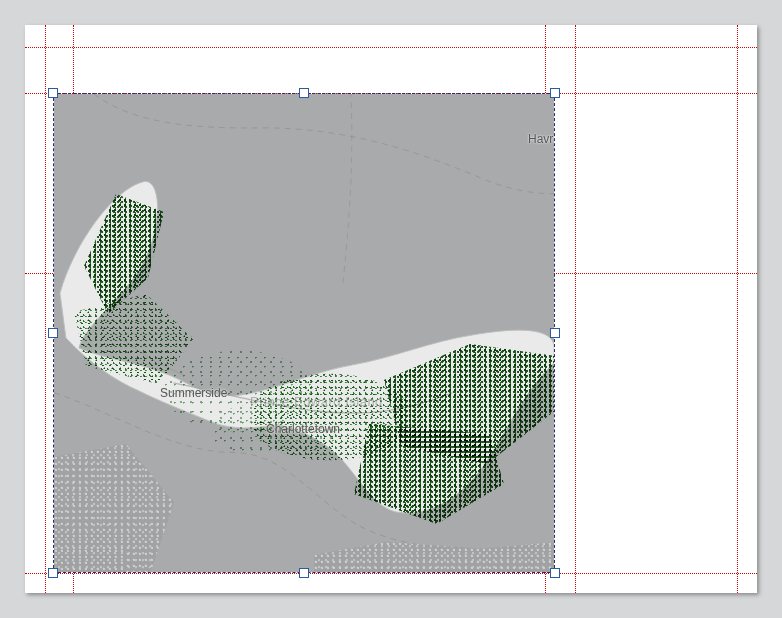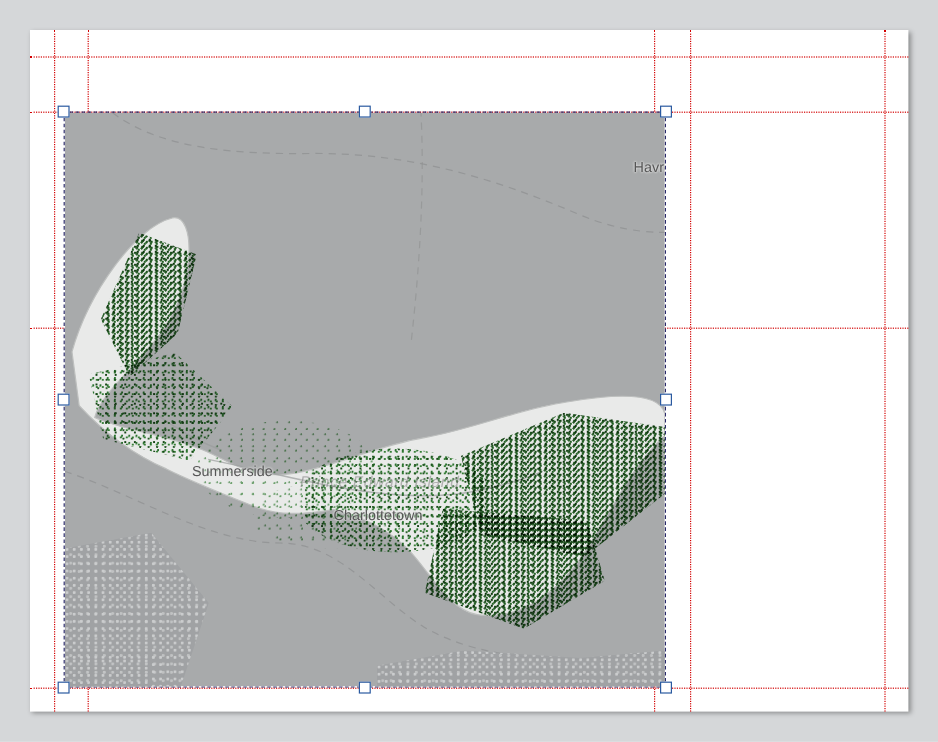--- a/index.html
+++ b/index.html
@@ -84,21 +84,20 @@
 
   .map-label {
     position: absolute;
     font-size: 12px;
     color: #555;
     text-shadow: 0 0 2px #e8e8e8, 0 0 2px #e8e8e8;
     white-space: nowrap;
   }
   .map-label.region {
     color: #828282;
-    font-style: italic;
     font-size: 13px;
     letter-spacing: 0.5px;
     opacity: 0.55;
   }
 
   
   .handle {
     position: absolute;
     width: 10px;
     height: 10px;
@@ -171,21 +170,21 @@
 
     <div class="speckle dense" style="left:30px; top:100px; width:80px; height:120px; clip-path: polygon(40% 0, 100% 15%, 80% 70%, 30% 100%, 0 60%);"></div>
     <div class="speckle" style="left:20px; top:200px; width:120px; height:90px; clip-path: polygon(0 20%, 60% 0, 100% 50%, 70% 100%, 10% 80%);"></div>
     <div class="speckle light" style="left:110px; top:252px; width:150px; height:90px; clip-path: ellipse(50% 45% at 50% 50%);"></div>
     <div class="speckle" style="left:200px; top:278px; width:150px; height:90px; clip-path: ellipse(55% 48% at 50% 50%);"></div>
     <div class="speckle dense" style="left:330px; top:250px; width:172px; height:120px; clip-path: polygon(0 30%, 50% 0, 100% 10%, 100% 55%, 60% 100%, 10% 85%);"></div>
     <div class="speckle dense" style="left:300px; top:330px; width:150px; height:100px; clip-path: polygon(10% 0, 90% 10%, 100% 60%, 55% 100%, 0 70%);"></div>
     <div class="speckle light" style="left:160px; top:308px; width:120px; height:55px; clip-path: ellipse(55% 50% at 50% 50%);"></div>
 
     <div class="map-label" style="left:106px; top:292px">Summerside</div>
-    <div class="map-label" style="left:224px; top:328px">Charlottetown</div>
+    <div class="map-label" style="left:212px; top:328px">Charlottetown</div>
     <div class="map-label region" style="left:196px; top:300px">Prince Edward Island</div>
     <div class="map-label" style="left:474px; top:38px">Havre</div>
   </div>
 
   <div class="handle" style="left:23px;  top:63px"></div>
   <div class="handle" style="left:274px; top:63px"></div>
   <div class="handle" style="left:525px; top:63px"></div>
   <div class="handle" style="left:23px;  top:303px"></div>
   <div class="handle" style="left:525px; top:303px"></div>
   <div class="handle" style="left:23px;  top:543px"></div>

